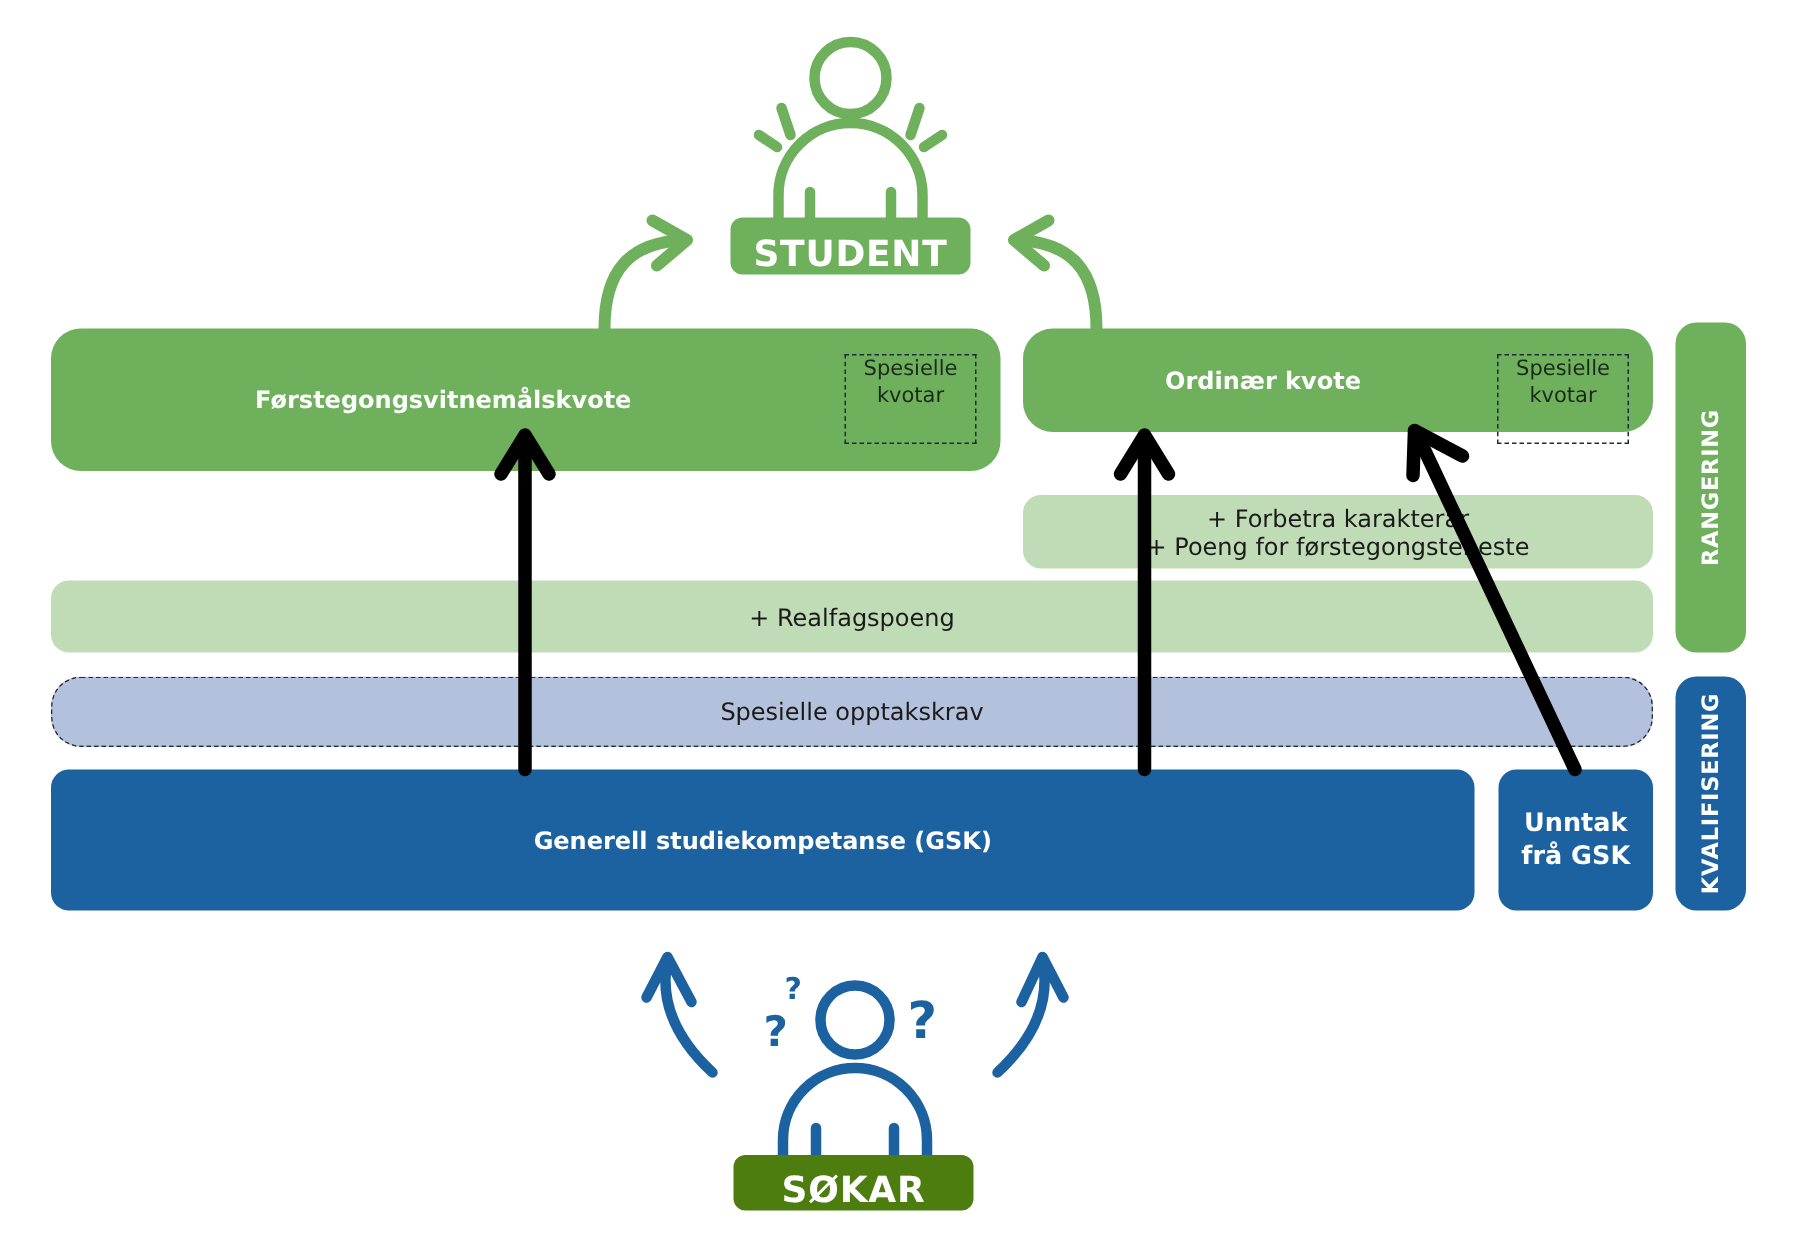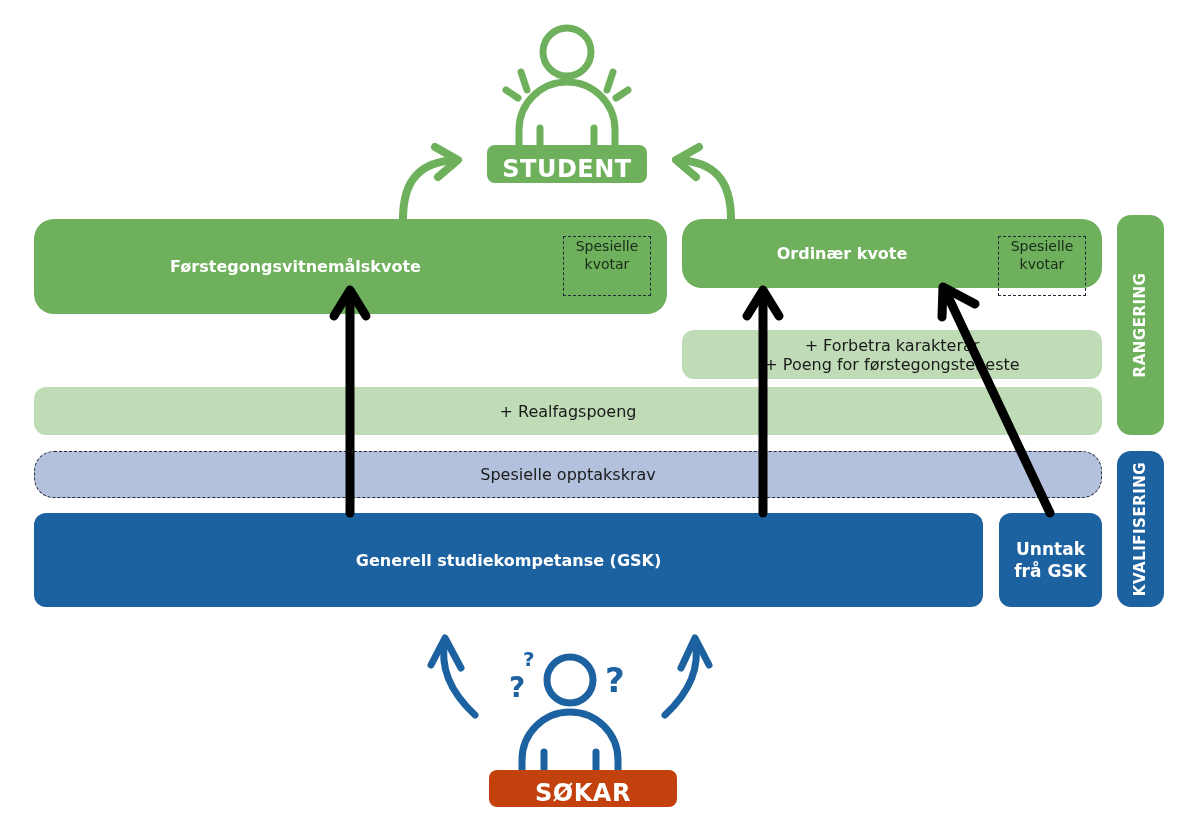--- a/index.html
+++ b/index.html
@@ -115,15 +115,15 @@
   <g fill="#1d62a0" font-family="DejaVu Sans, sans-serif" font-weight="bold">
     <text x="509" y="697" font-size="28">?</text>
     <text x="523" y="666" font-size="20">?</text>
     <text x="605" y="692" font-size="34">?</text>
   </g>
 </svg>
 
 <div class="badge" style="left:487px; top:145px; width:160px; height:38px; background:#6eb05b;">
   <span>STUDENT</span>
 </div>
-<div class="badge" style="left:489px; top:770px; width:188px; height:37px; background:#c2410c;">
+<div class="badge" style="left:489px; top:770px; width:160px; height:37px; background:#4d7c0f;">
   <span>SØKAR</span>
 </div>
 
 </body></html>

